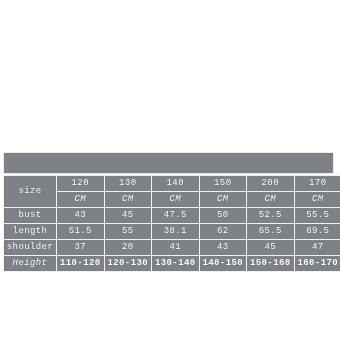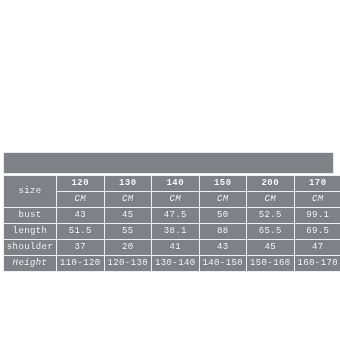--- a/index.html
+++ b/index.html
@@ -69,33 +69,33 @@
   td.datacell {
     width: 46.5px;
   }
 
   td.unit {
     letter-spacing: 1.6px;
     font-style: italic;
   }
 
   td.heightcell {
-    font-weight: normal;
+    font-weight: bold;
     font-size: 8px;
     letter-spacing: 0px;
   }
 
   td.heightlabel {
     font-size: 9px;
     letter-spacing: 0.6px;
     font-style: italic;
   }
 
   td.sizehead {
-    font-weight: bold;
+    font-weight: normal;
     margin-left: 8px;
   }
 </style>
 </head>
 <body>
 
 <div id="canvas">
 
   <div class="chart-wrap">
 
@@ -122,29 +122,29 @@
           <td class="datacell unit">CM</td>
         </tr>
 
         <tr>
           <td class="rowlabel">bust</td>
           <td class="datacell">43</td>
           <td class="datacell">45</td>
           <td class="datacell">47.5</td>
           <td class="datacell">50</td>
           <td class="datacell">52.5</td>
-          <td class="datacell">99.1</td>
+          <td class="datacell">55.5</td>
         </tr>
 
         <tr>
           <td class="rowlabel">length</td>
           <td class="datacell">51.5</td>
           <td class="datacell">55</td>
           <td class="datacell">38.1</td>
-          <td class="datacell">88</td>
+          <td class="datacell">62</td>
           <td class="datacell">65.5</td>
           <td class="datacell">69.5</td>
         </tr>
 
         <tr>
           <td class="rowlabel">shoulder</td>
           <td class="datacell">37</td>
           <td class="datacell">20</td>
           <td class="datacell">41</td>
           <td class="datacell">43</td>

